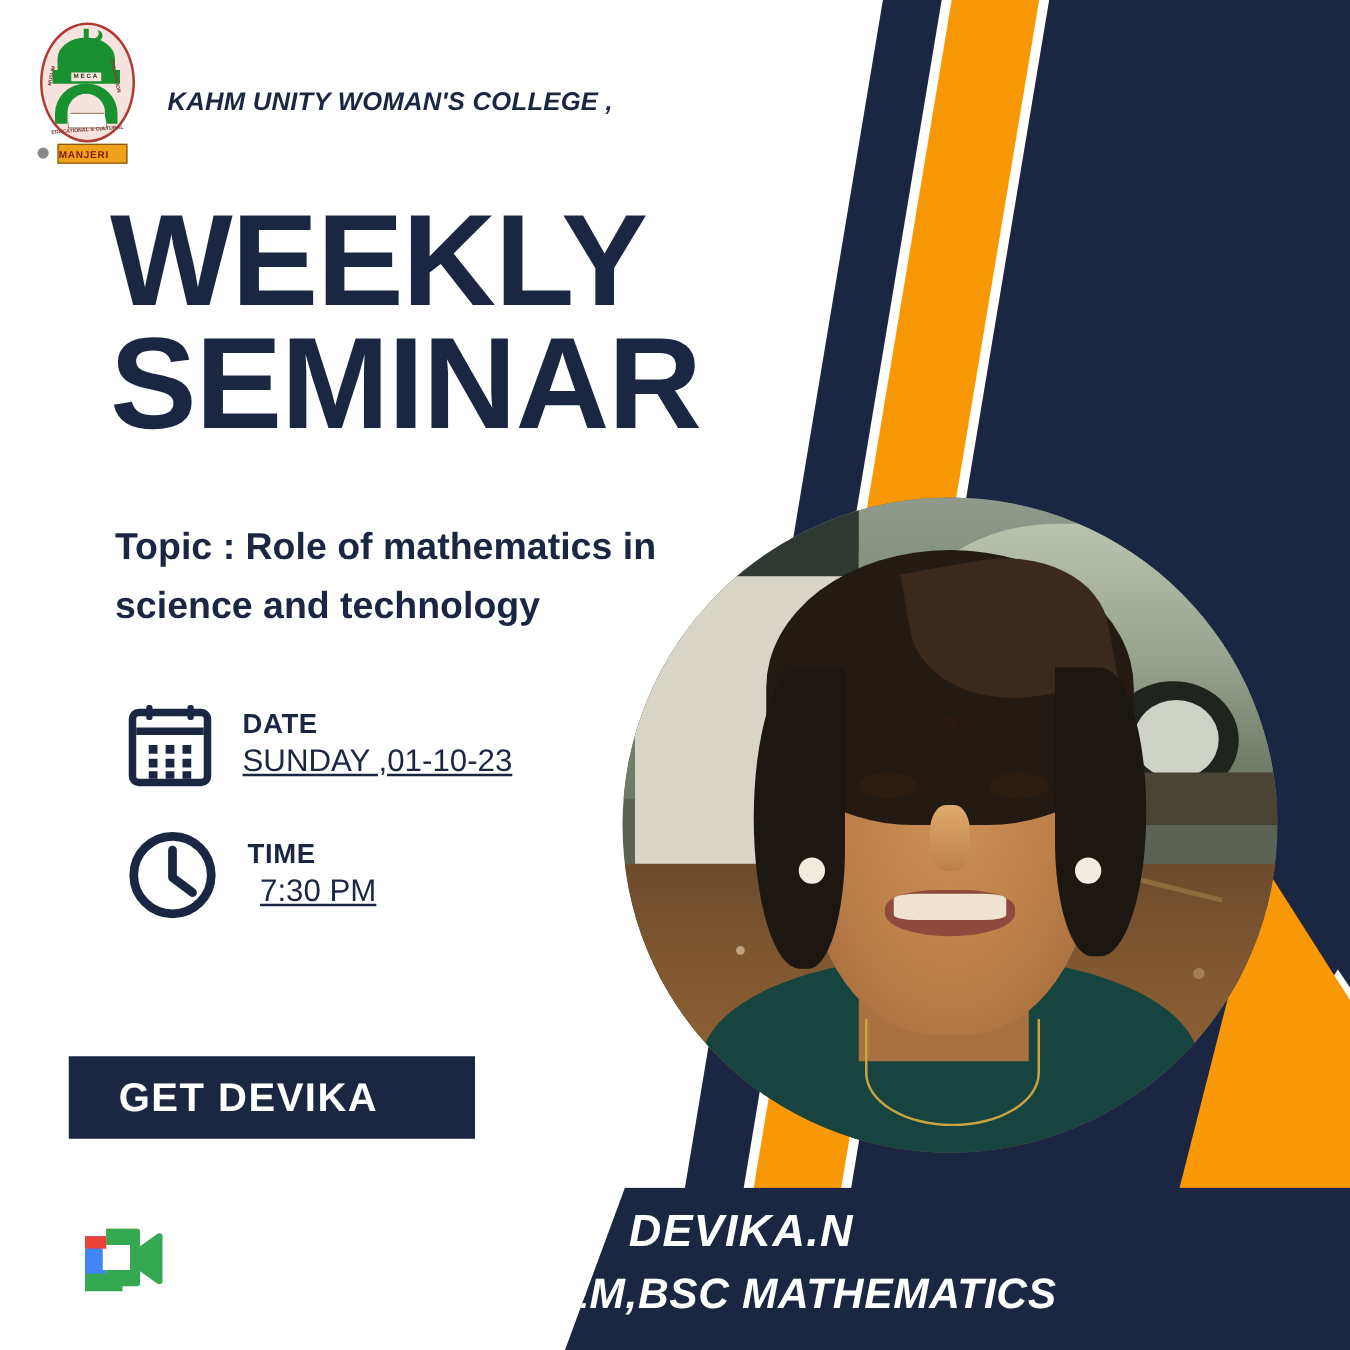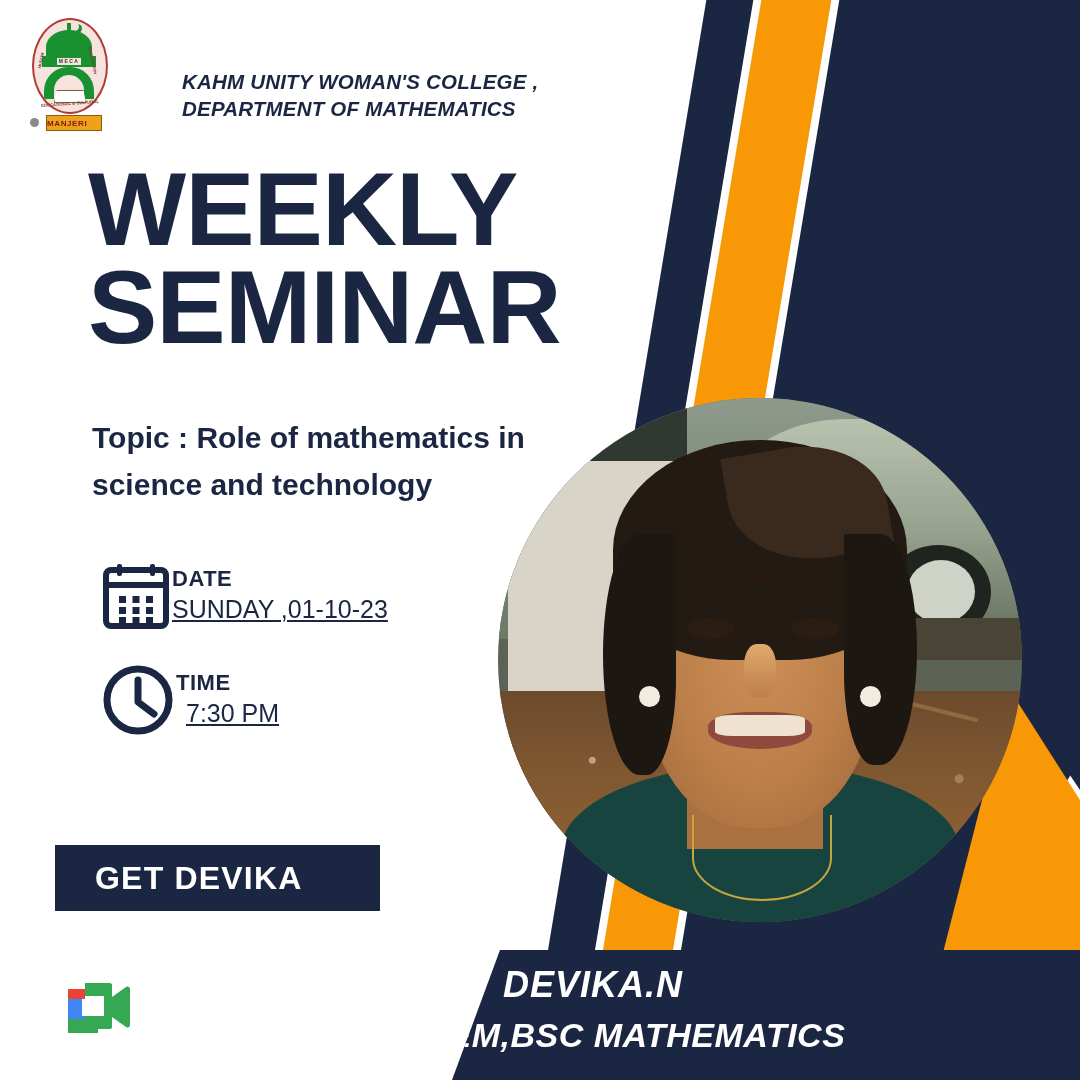--- a/index.html
+++ b/index.html
@@ -131,21 +131,20 @@
   }
 
   .org-lines{
     padding-top:54px;
   }
   .org-lines div{
     font-style:italic;font-weight:bold;
     font-size:20.5px;line-height:27px;
     color:#1b2642;letter-spacing:.2px;
     white-space:nowrap;
-    margin-left:48px;
   }
 
   
   .title{
     position:absolute;left:88px;top:160px;
     font-size:104px;line-height:98px;
     font-weight:bold;color:#1b2642;
     letter-spacing:-1px;
     z-index:5;
   }
@@ -156,21 +155,21 @@
     width:470px;
     font-size:30px;line-height:47px;
     font-weight:bold;color:#1b2642;
     z-index:5;
   }
 
   
   .info{
     position:absolute;left:100px;top:560px;z-index:5;
   }
-  .info-row{display:flex;align-items:center;margin-bottom:30px;}
+  .info-row{display:flex;align-items:center;gap:22px;margin-bottom:30px;}
   .info-text .lbl{
     font-size:22px;font-weight:bold;color:#1b2642;letter-spacing:.5px;
     line-height:26px;
   }
   .info-text .val{
     font-size:25px;color:#1b2642;line-height:34px;font-weight:normal;text-decoration:underline;
   }
   .info-text .val.indent{padding-left:10px;}
 
   .cal-icon{width:72px;height:72px;position:relative;flex:0 0 auto;}
@@ -397,21 +396,20 @@
         <i class="rt-right">ASSOCIATION</i>
         <i class="rt-bottom">EDUCATIONAL &amp; CULTURAL</i>
       </div>
       <div class="dotmark"></div>
       <div class="manjeri">
         <span>MANJERI</span>
       </div>
     </div>
     <div class="org-lines">
       <div>KAHM UNITY WOMAN'S COLLEGE ,</div>
-      <div>DEPARTMENT OF MATHEMATICS</div>
     </div>
   </div>
 
   <div class="title">
     <div>WEEKLY</div>
     <div>SEMINAR</div>
   </div>
 
   <div class="topic">Topic : Role of mathematics in science and technology</div>
 

